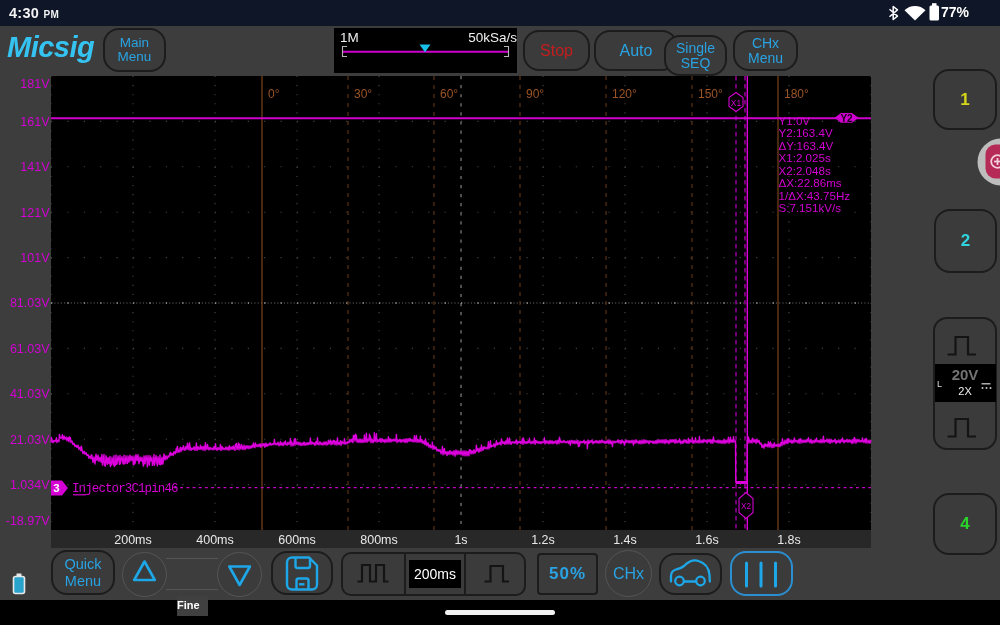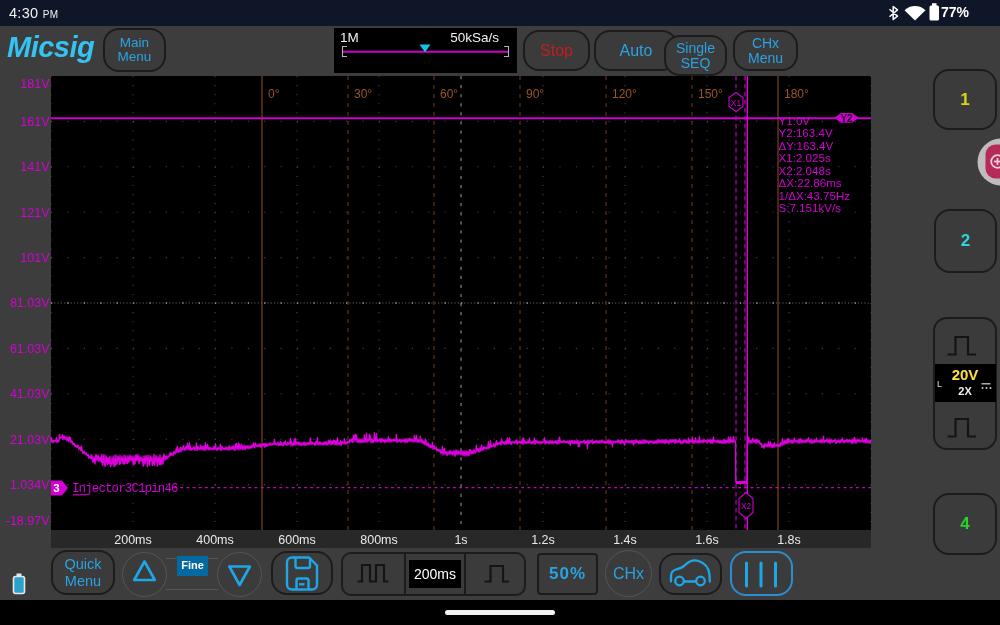--- a/index.html
+++ b/index.html
@@ -10,47 +10,47 @@
 </style></head>
 <body>
 
 <div class="abs" style="left:0;top:26px;width:1000px;height:574px;background:#3d3d3d"></div>
 <div class="abs" style="left:0;top:0;width:1000px;height:26px;background:#0f1628"></div>
 <div class="abs" style="left:51px;top:76px;width:820px;height:454px;background:#000"></div>
 <div class="abs" style="left:51px;top:530px;width:820px;height:18px;background:#282828"></div>
 <div class="abs" style="left:0;top:600px;width:1000px;height:25px;background:#000"></div>
 <div class="abs" style="left:445px;top:610px;width:110px;height:4.5px;background:#f2f2f2;border-radius:2.5px"></div>
 
-<div class="abs" style="left:9px;top:4.5px;color:#f2f2f2;font-size:14.5px;font-weight:normal;letter-spacing:0.3px">4:30 <span style="font-size:10px">PM</span></div>
+<div class="abs" style="left:9px;top:4.5px;color:#f2f2f2;font-size:14.5px;font-weight:bold;letter-spacing:0.3px">4:30 <span style="font-size:10px">PM</span></div>
 <div class="abs" style="left:941px;top:4px;color:#fff;font-size:14px;font-weight:bold">77%</div>
 
 <div class="abs" style="left:7px;top:31px;color:#35c3f2;font-size:29px;font-weight:bold;font-style:italic;letter-spacing:-0.5px">Micsig</div>
 <div class="btn" style="left:103px;top:28px;width:63px;height:44px;font-size:13.5px;line-height:14.5px">Main<br>Menu</div>
 <div class="abs" style="left:334px;top:28px;width:183px;height:45px;background:#000"></div>
 <div class="abs" style="left:340px;top:30px;color:#f0f0f0;font-size:13.5px">1M</div>
-<div class="abs" style="left:320px;top:30px;width:179px;color:#f0f0f0;font-size:13.5px;text-align:right">50kSa/s</div>
+<div class="abs" style="left:338px;top:30px;width:179px;color:#f0f0f0;font-size:13.5px;text-align:right">50kSa/s</div>
 <div class="btn" style="left:523px;top:30px;width:67px;height:41px;font-size:16px;color:#c41d1d">Stop</div>
 <div class="btn" style="left:594px;top:30px;width:84px;height:41px;font-size:16px">Auto</div>
 <div class="btn" style="left:664px;top:35px;width:63px;height:41px;font-size:14px;line-height:15px">Single<br>SEQ</div>
 <div class="btn" style="left:733px;top:30px;width:65px;height:41px;font-size:14px;line-height:15px">CHx<br>Menu</div>
 
 <div class="btn" style="left:933px;top:69px;width:64px;height:61px;font-size:17px;font-weight:bold;color:#d6d619">1</div>
 <div class="btn" style="left:934px;top:209px;width:63px;height:64px;font-size:17px;font-weight:bold;color:#2fd4de">2</div>
 <div class="btn" style="left:933px;top:317px;width:64px;height:133px;border-radius:14px"></div>
 <div class="abs" style="left:934.5px;top:364px;width:61px;height:38px;background:#000"></div>
-<div class="abs" style="left:934.5px;top:366px;width:61px;color:#fde047;font-size:15px;font-weight:bold;text-align:center">20V</div>
+<div class="abs" style="left:934.5px;top:366px;width:61px;color:#737373;font-size:15px;font-weight:bold;text-align:center">20V</div>
 <div class="abs" style="left:937px;top:379px;color:#ddd;font-size:9px">L</div>
-<div class="abs" style="left:934.5px;top:385px;width:61px;color:#eee;font-size:11px;font-weight:bold;text-align:center">2X</div>
+<div class="abs" style="left:934.5px;top:385px;width:61px;color:#eee;font-size:11px;font-weight:normal;text-align:center">2X</div>
 <div class="btn" style="left:933px;top:493px;width:64px;height:62px;font-size:17px;font-weight:bold;color:#2ad42a">4</div>
 
 <div class="btn" style="left:51px;top:550px;width:64px;height:45px;font-size:14.5px;line-height:17px">Quick<br>Menu</div>
 <div class="abs" style="left:166px;top:558px;width:52px;height:32px;border-top:1.5px solid #555;border-bottom:1.5px solid #555"></div>
 <div class="abs" style="left:122px;top:551.5px;width:45px;height:45px;background:#3b3b3b;border:1.5px solid #555;border-radius:50%"></div>
 <div class="abs" style="left:217px;top:551.5px;width:45px;height:45px;background:#3b3b3b;border:1.5px solid #555;border-radius:50%"></div>
-<div class="abs" style="left:177px;top:556px;width:31px;height:19.5px;background:#0369a1;color:#fff;font-size:11px;font-weight:bold;text-align:center;line-height:19.5px">Fine</div>
+<div class="abs" style="left:177px;top:596px;width:31px;height:19.5px;background:#404040;color:#fff;font-size:11px;font-weight:bold;line-height:19.5px">Fine</div>
 <div class="btn" style="left:271px;top:551px;width:62px;height:44px"></div>
 <div class="btn" style="left:341px;top:552px;width:185px;height:44px;border-radius:10px"></div>
 <div class="abs" style="left:404px;top:552px;width:2px;height:44px;background:#1c1c1c"></div>
 <div class="abs" style="left:464px;top:552px;width:2px;height:44px;background:#1c1c1c"></div>
 <div class="abs" style="left:409px;top:559.5px;width:52px;height:28.5px;background:#000;color:#fff;font-size:14px;text-align:center;line-height:28.5px">200ms</div>
 <div class="btn" style="left:537px;top:553px;width:61px;height:42px;font-size:17px;font-weight:bold;border-radius:4px;letter-spacing:1px">50%</div>
 <div class="abs" style="left:605px;top:550px;width:47px;height:47px;background:#3b3b3b;border:1.5px solid #555;border-radius:50%;color:#29a3e3;font-size:16px;display:flex;align-items:center;justify-content:center">CHx</div>
 <div class="btn" style="left:659px;top:553px;width:63px;height:42px"></div>
 <div class="btn" style="left:729.5px;top:550.5px;width:63px;height:45.5px;border:2px solid #2a8fd0"></div>
 

